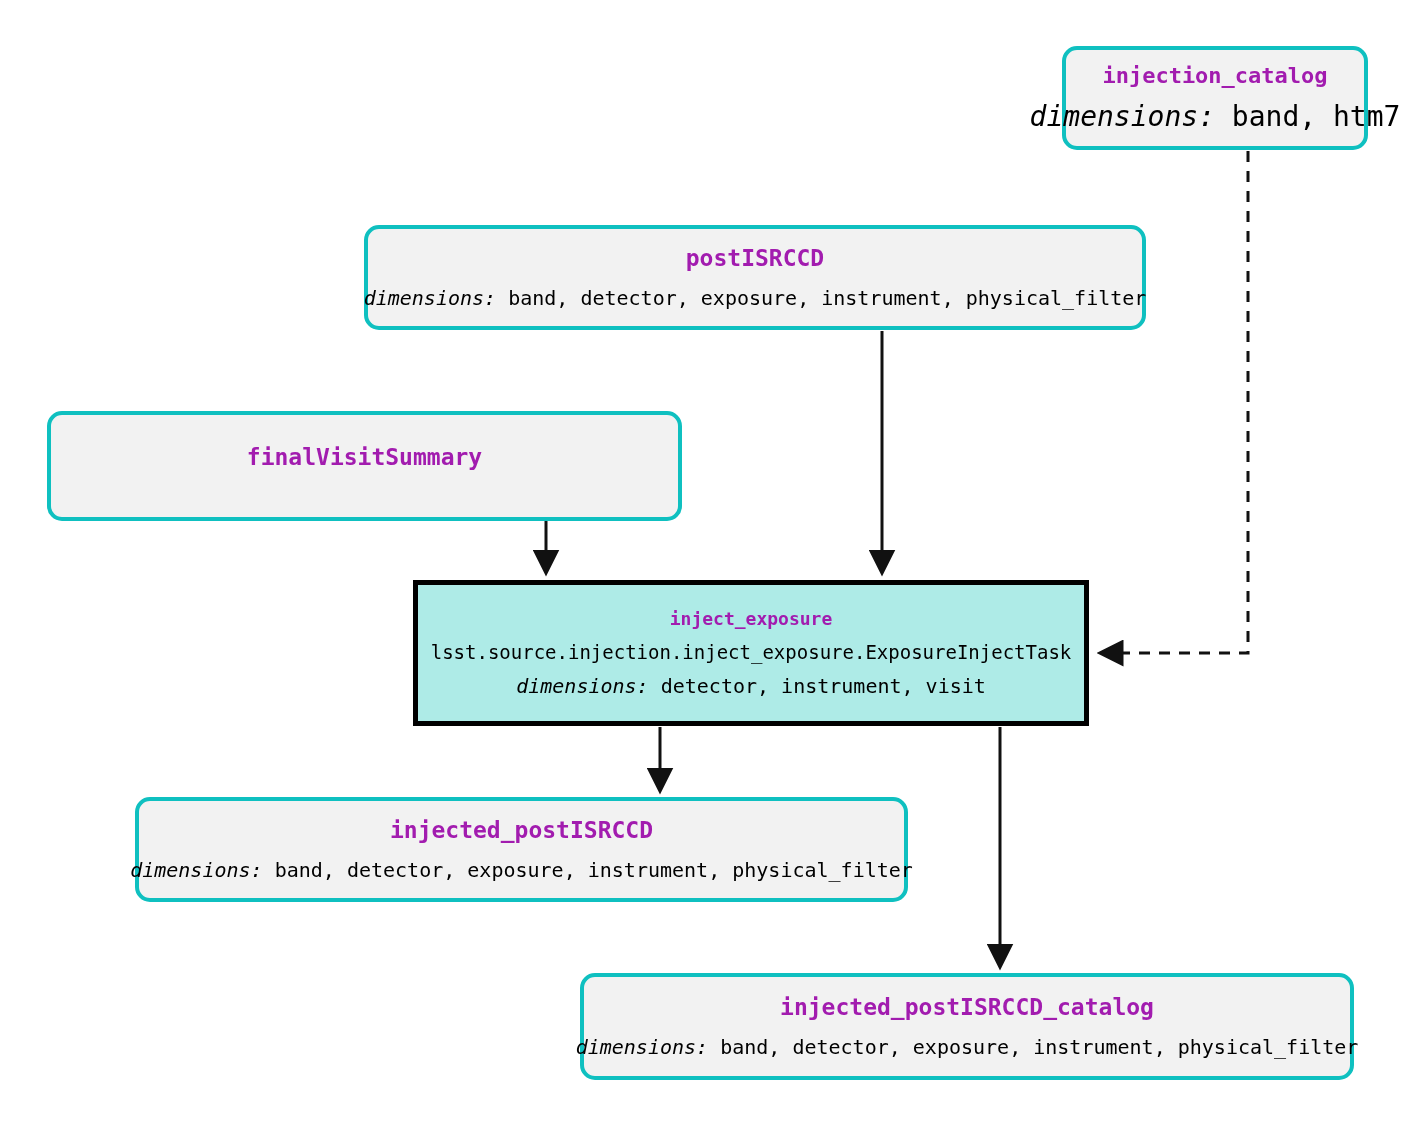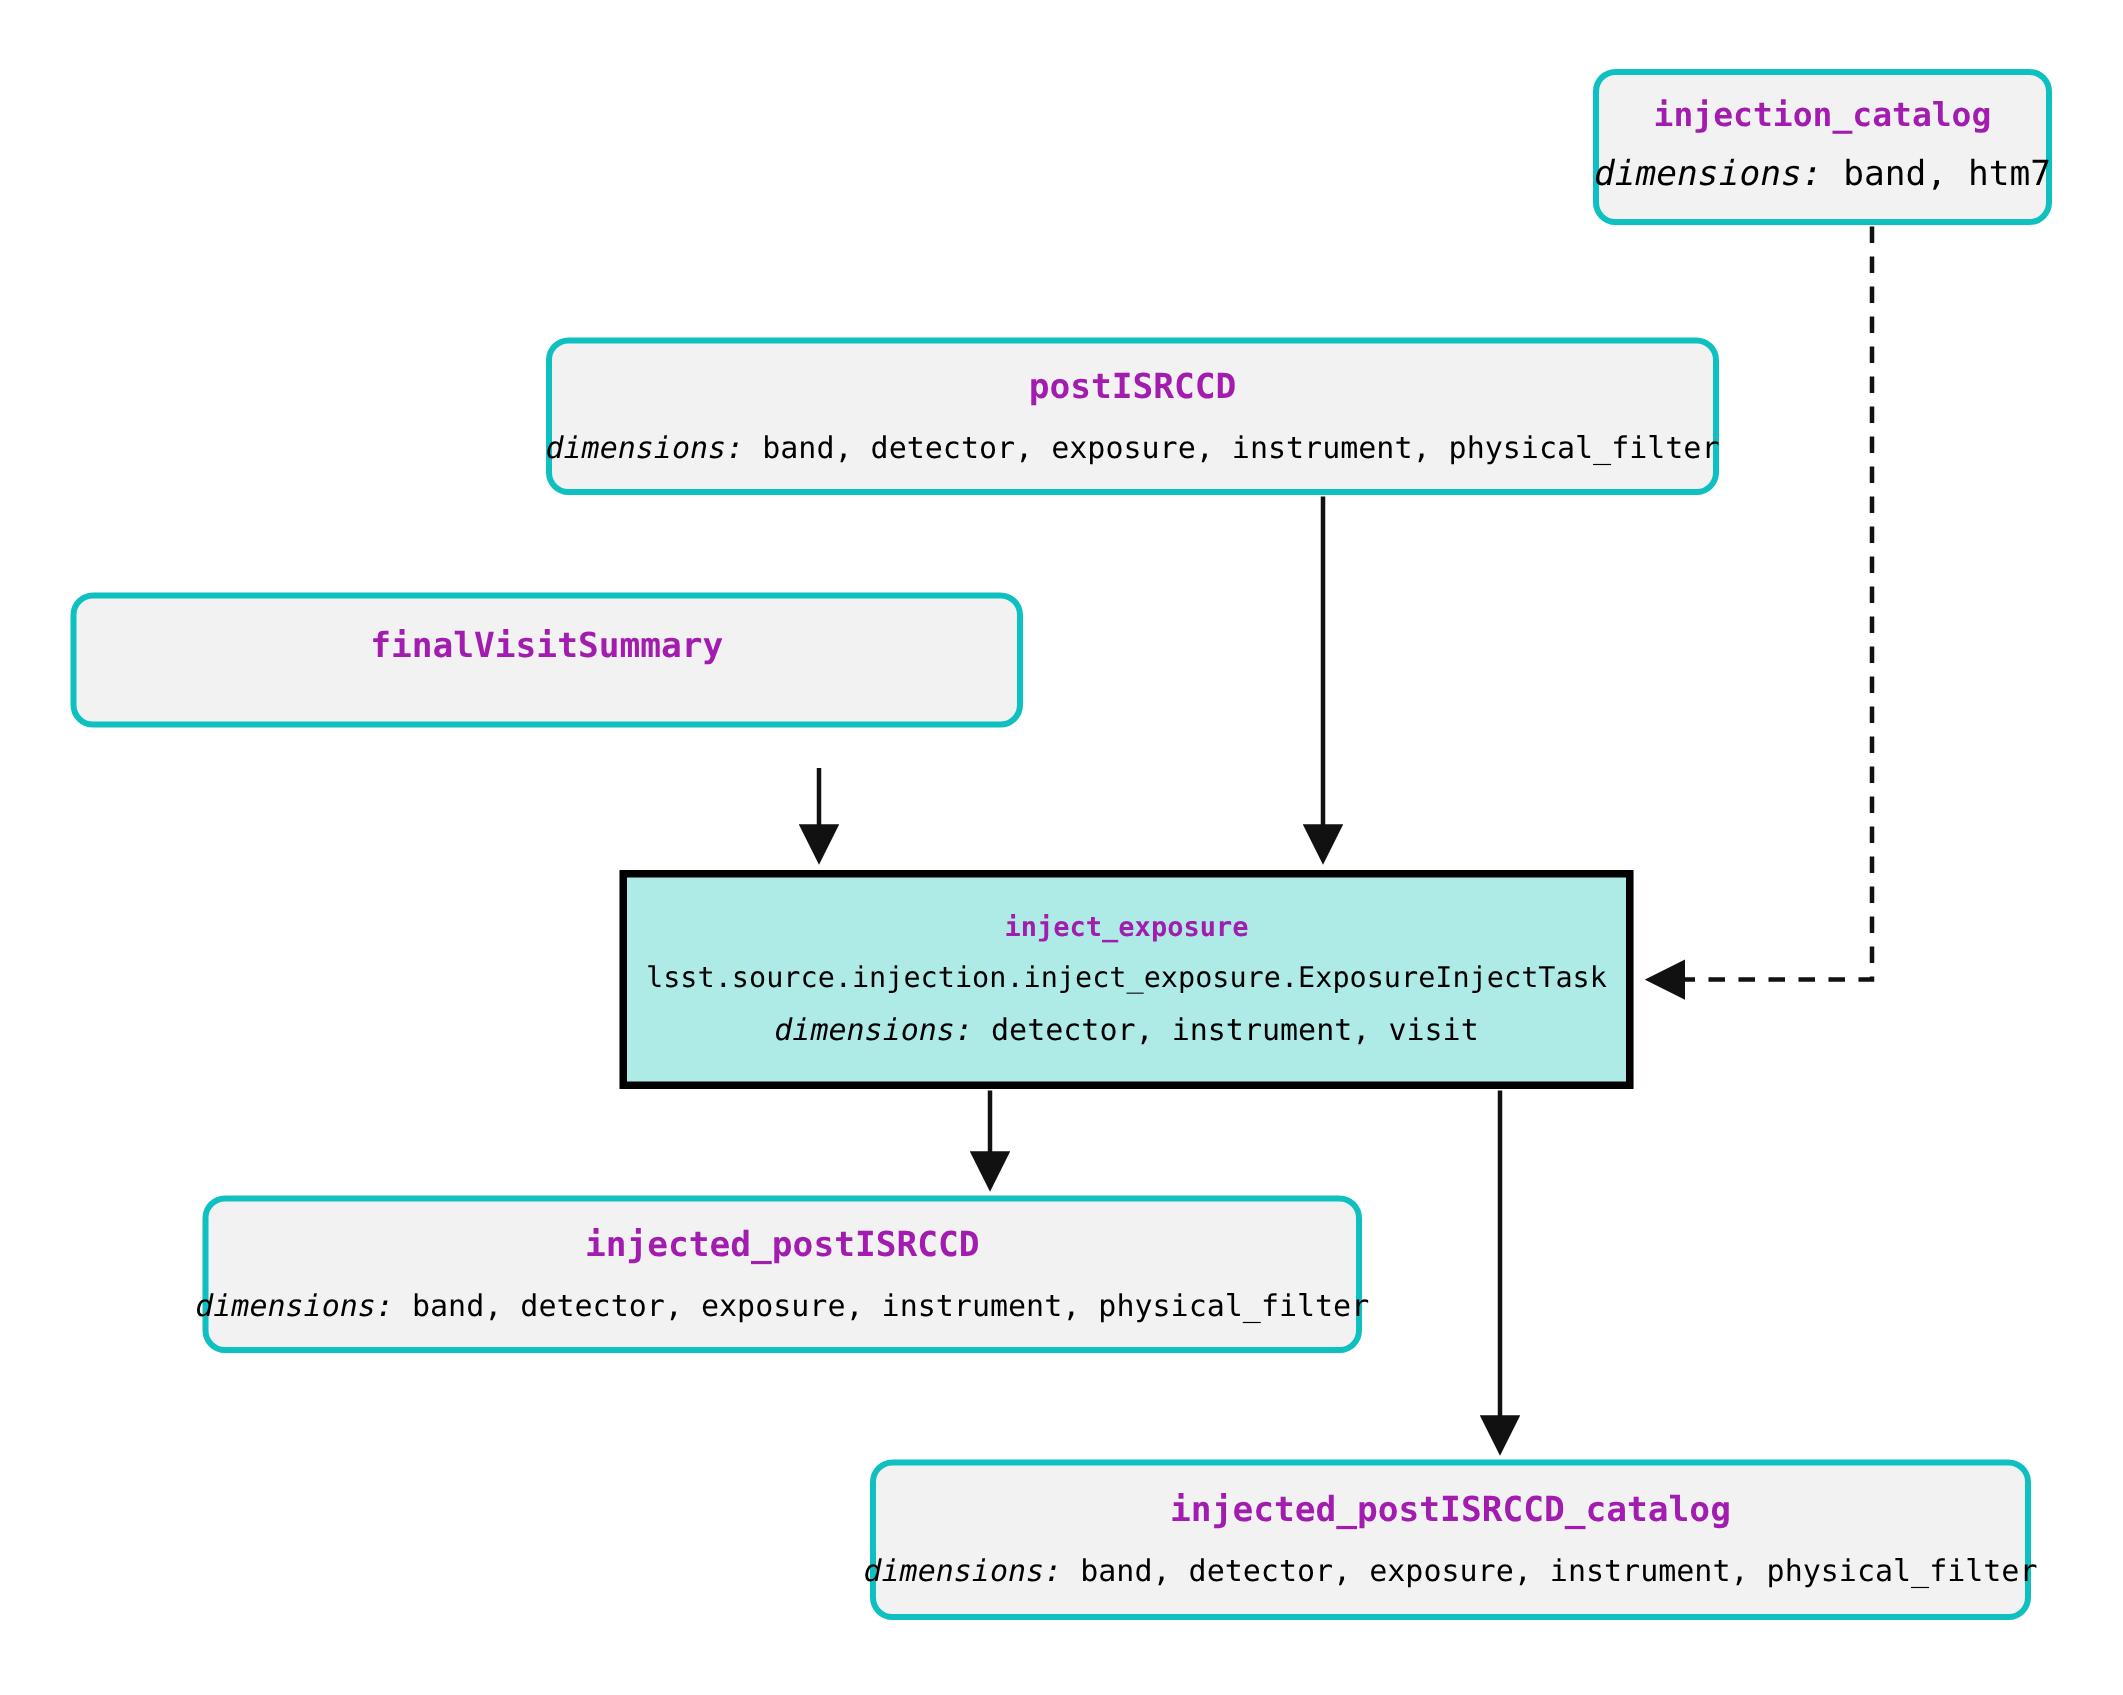--- a/index.html
+++ b/index.html
@@ -68,27 +68,27 @@
     color: #000000;
     white-space: nowrap;
     line-height: 1.1;
   }
   .dim-label {
     font-style: italic;
   }
   
   #node-injection_catalog { left: 1062px; top: 46px;  width: 306px;  height: 104px; }
   #node-postISRCCD       { left: 364px;  top: 225px; width: 782px;  height: 105px; }
-  #node-finalVisitSummary{ left: 47px;   top: 395px; width: 635px;  height: 90px; }
+  #node-finalVisitSummary{ left: 47px;   top: 411px; width: 635px;  height: 110px; }
   #node-inject_exposure  { left: 413px;  top: 580px; width: 676px;  height: 146px; }
   #node-injected_postISRCCD { left: 135px; top: 797px; width: 773px; height: 105px; }
   #node-injected_postISRCCD_catalog { left: 580px; top: 973px; width: 774px; height: 107px; }
 
   #node-injection_catalog .node-title { font-size: 22px; }
-  #node-injection_catalog .node-sub { font-size: 23px; }
+  #node-injection_catalog .node-sub { font-size: 28px; }
   #node-injection_catalog .node-title { margin-bottom: 14px; }
   #node-postISRCCD .node-title { margin-bottom: 16px; }
   #node-finalVisitSummary .node-title { margin-bottom: 16px; }
   #node-injected_postISRCCD .node-title { margin-bottom: 16px; }
   #node-injected_postISRCCD_catalog .node-title { margin-bottom: 16px; }
   #node-inject_exposure .node-title { margin-bottom: 14px; }
   #node-inject_exposure .node-task-class { margin-bottom: 12px; }
 </style>
 </head>
 <body>

